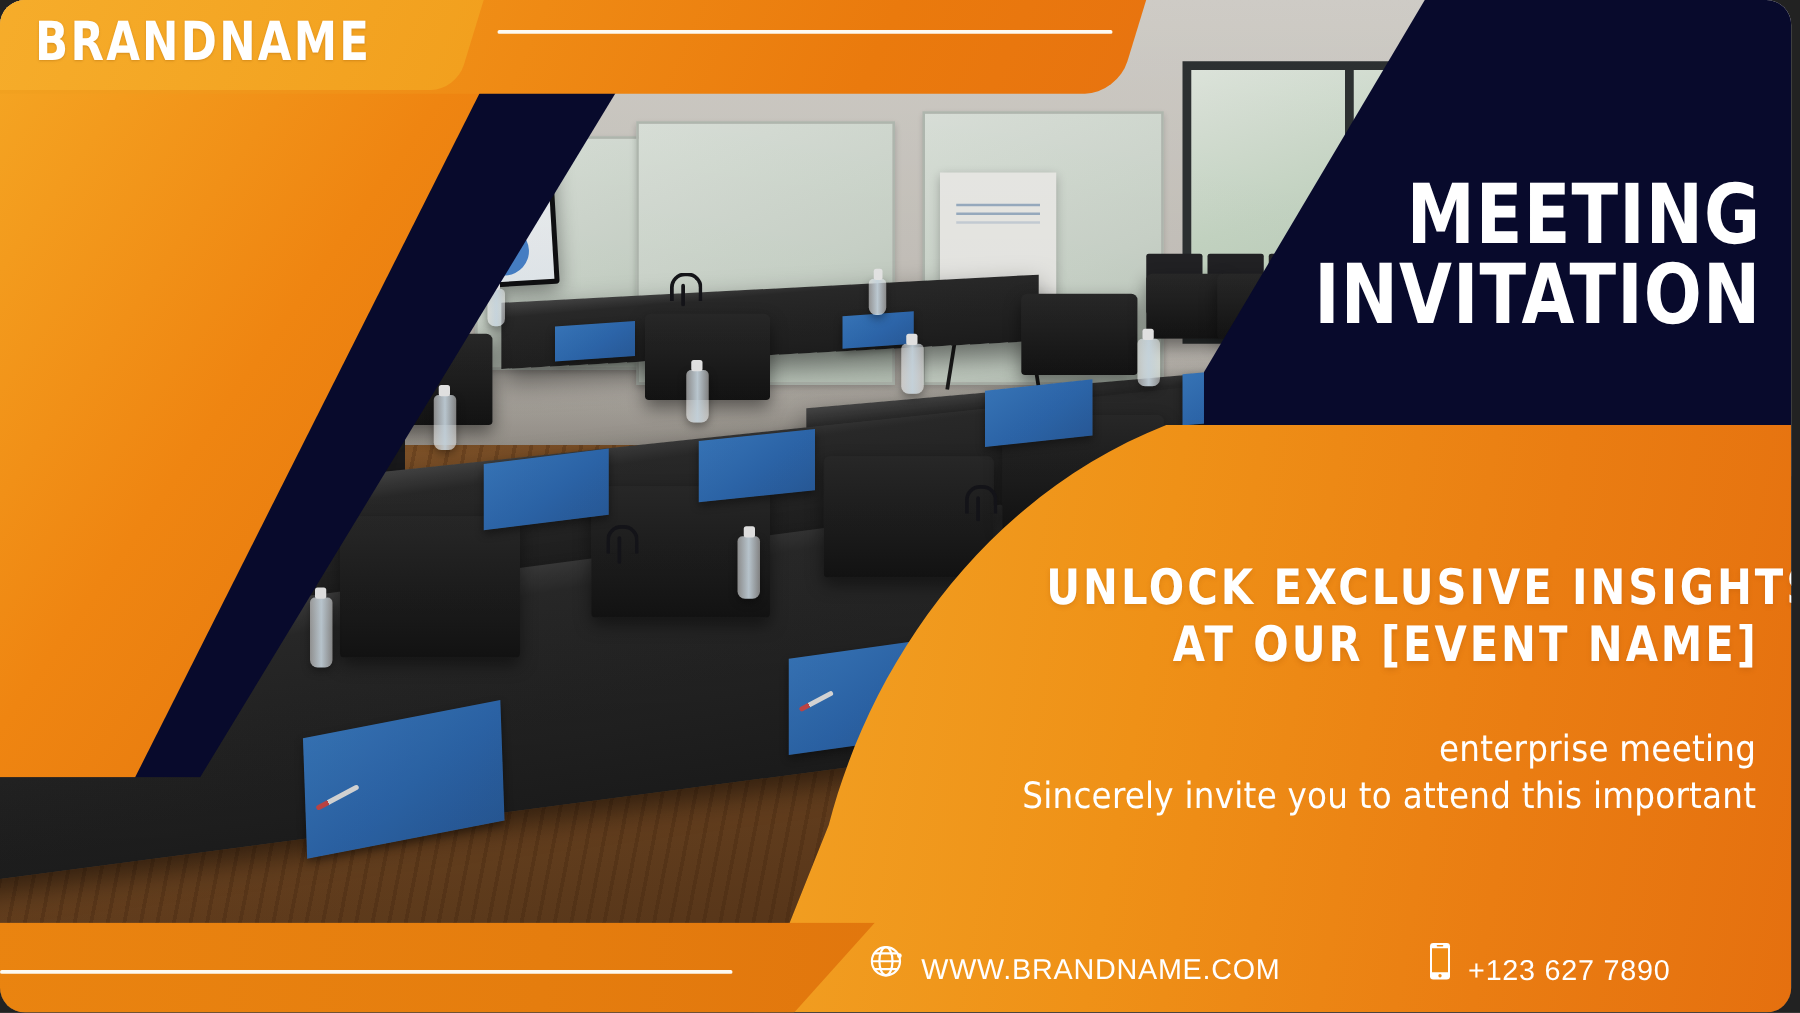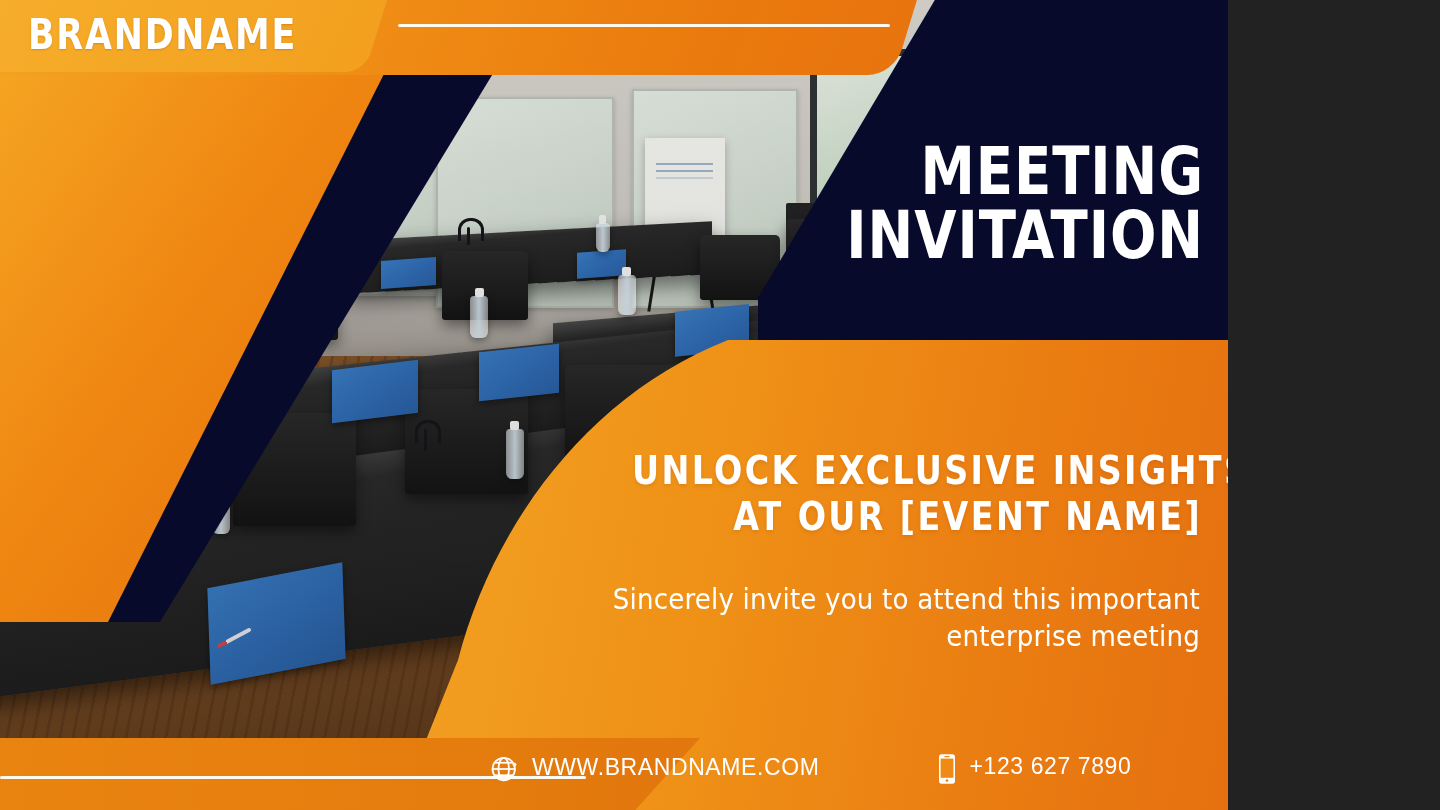--- a/index.html
+++ b/index.html
@@ -1,22 +1,23 @@
 <!DOCTYPE html>
 <html><head>
 <meta charset="utf-8">
 <style>
   * { margin:0; padding:0; box-sizing:border-box; }
   html,body { background:#222; }
   .poster {
     position:relative;
-    width:1228px; height:810px;
+    width:1433px; height:810px;
     overflow:hidden;
     font-family:"Liberation Sans", sans-serif;
     background:#737373;
+    border-radius:20px;
   }
 
   
   .photo { position:absolute; inset:0; overflow:hidden; }
   .wall {
     position:absolute; left:0; top:0; width:100%; height:47%;
     background:linear-gradient(180deg,#d9d6d0 0%,#cfcbc4 55%,#bdb8b0 100%);
   }
   .wall-shadow{
     position:absolute; left:0; top:34%; width:100%; height:14%;
@@ -201,21 +202,21 @@
     font-family:"DejaVu Sans Condensed","Liberation Sans Narrow","Liberation Sans", sans-serif;
     font-weight:400; font-size:29px; line-height:1.28; letter-spacing:.2px;
   }
   .subtitle .line{ display:block; }
 
   .contacts{
     position:absolute; right:0; bottom:0; width:760px; height:78px;
     display:flex; align-items:center; justify-content:flex-start; gap:118px;
     padding-left:22px; color:#ffffff;
   }
-  .contact{ display:flex; align-items:flex-start; gap:12px; }
+  .contact{ display:flex; align-items:flex-end; gap:12px; }
   .contact .txt{
     font-size:23px; letter-spacing:.6px; font-weight:400;
     font-family:"Liberation Sans", sans-serif;
   }
   .ic{ display:block; }
 </style>
 </head>
 <body>
 
 <div class="poster">
@@ -356,22 +357,22 @@
     <span class="line">MEETING</span>
     <span class="line">INVITATION</span>
   </div>
 
   <div class="headline">
     <span class="line">UNLOCK EXCLUSIVE INSIGHTS</span>
     <span class="line">AT OUR  [EVENT NAME]</span>
   </div>
 
   <div class="subtitle">
+    <span class="line">enterprise meeting</span>
     <span class="line">Sincerely invite you to attend this important</span>
-    <span class="line">enterprise meeting</span>
   </div>
 
   <div class="contacts">
 
     <div class="contact">
       <span class="ic">
         <svg width="30" height="30" viewBox="0 0 24 24" fill="none" stroke="#ffffff" stroke-width="1.4">
           <circle cx="11" cy="12" r="9"></circle>
           <ellipse cx="11" cy="12" rx="4.2" ry="9"></ellipse>
           <line x1="2" y1="12" x2="20" y2="12"></line>

